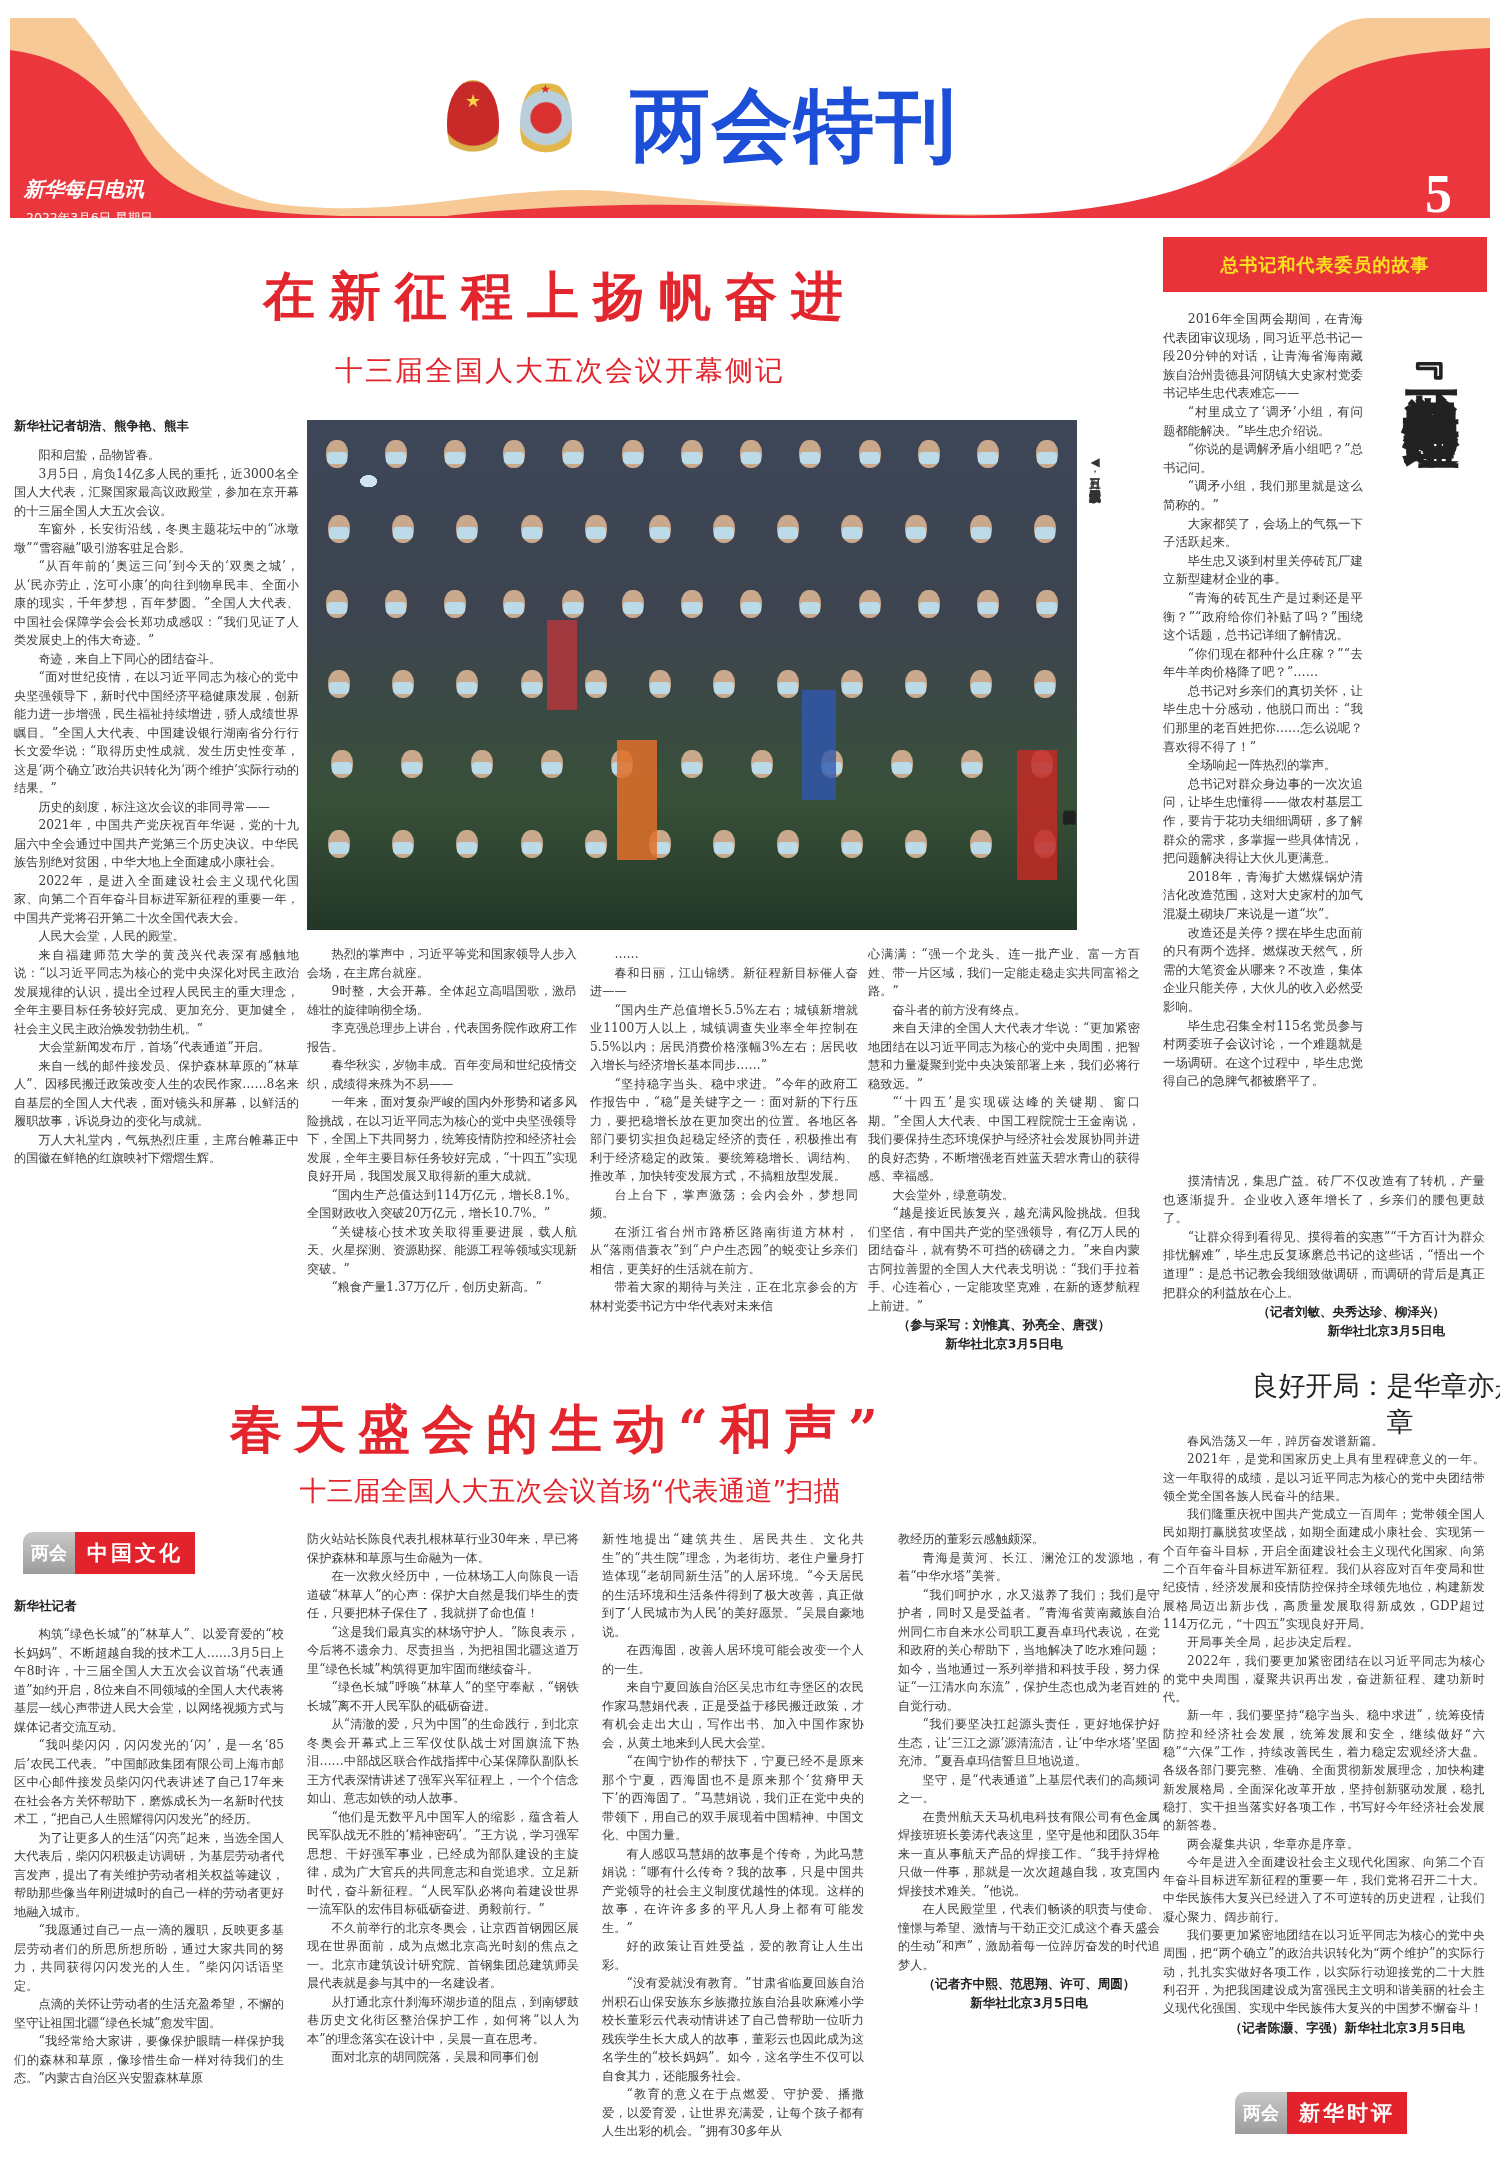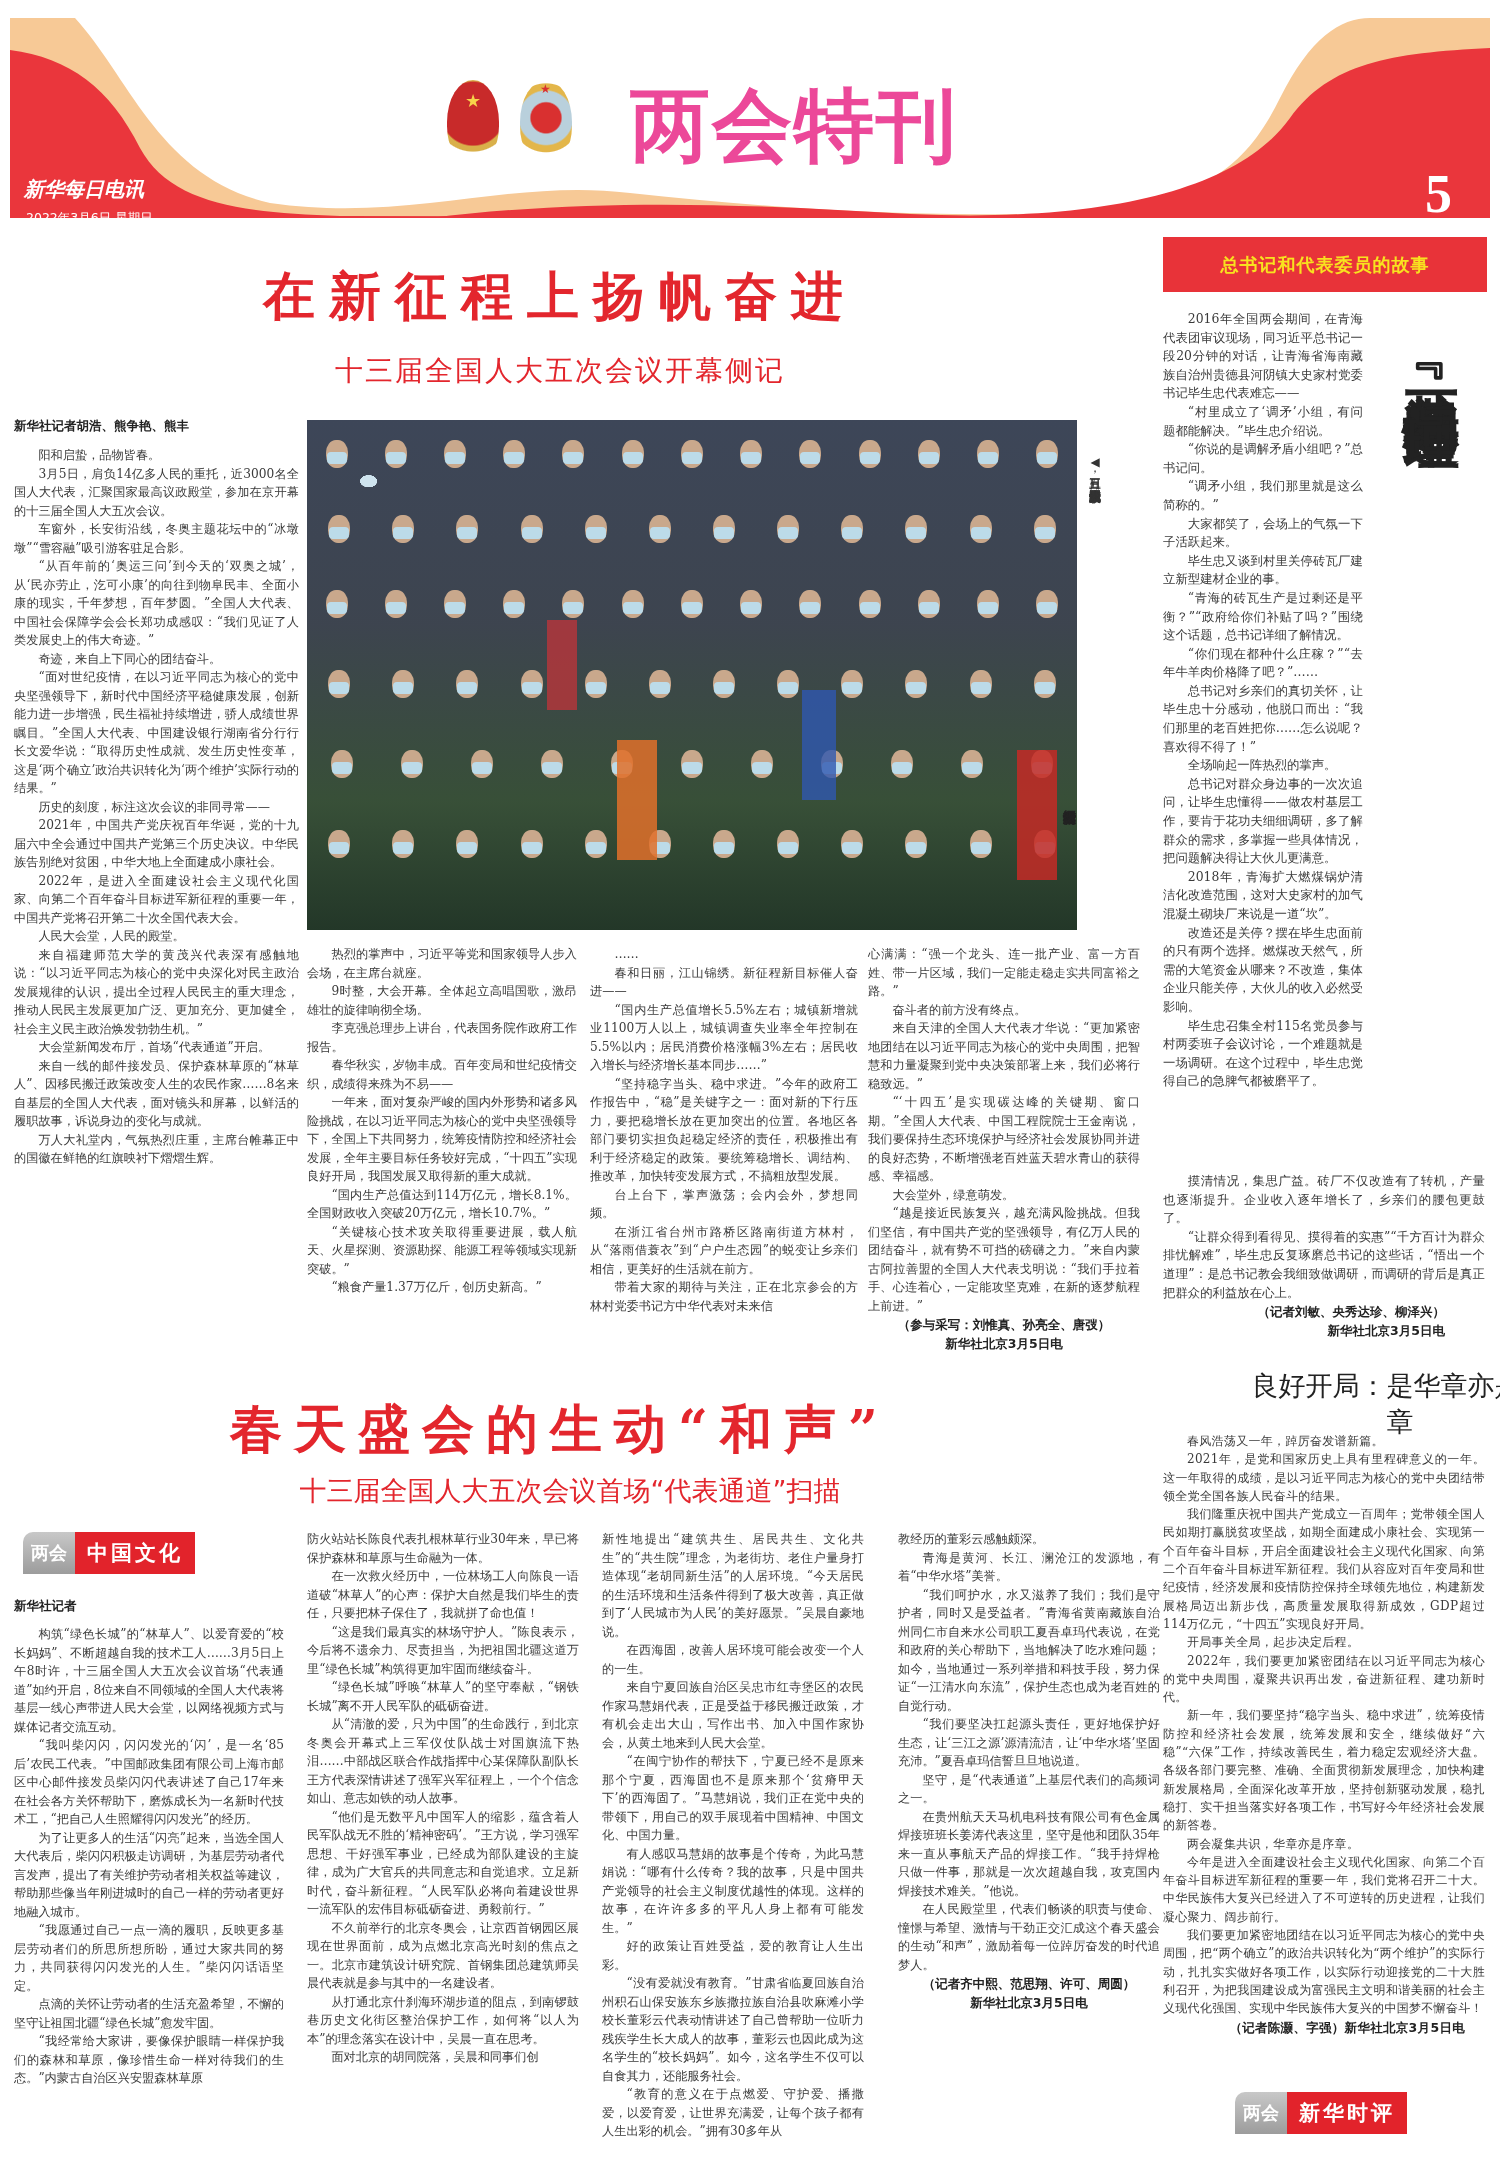--- a/index.html
+++ b/index.html
@@ -8,21 +8,21 @@
   .abs { position: absolute; }
   
   #masthead { left: 10px; top: 18px; width: 1480px; height: 200px; }
   #masthead svg { position: absolute; left: 0; top: 0; }
   .brand { left: 14px; top: 158px; color: #fff; font-family: "DejaVu Serif", serif; font-weight: bold; font-size: 20px; font-style: italic; }
   .pub-date { left: 16px; top: 192px; color: #fff; font-family: "DejaVu Sans", sans-serif; font-size: 12.5px; }
   .emblem { width: 52px; height: 84px; border-radius: 50% 50% 45% 45%; }
   .emblem-1 { left: 437px; top: 62px; background: radial-gradient(circle at 50% 40%, #c82a2a 55%, #d9b04a 58%, #d9b04a 66%, #fff 68%); }
   .emblem-2 { left: 510px; top: 62px; background: radial-gradient(circle at 50% 45%, #d93030 28%, #b9d0dc 31%, #b9d0dc 50%, #e3b64a 53%, #e3b64a 64%, #fff 66%); }
   .emblem-star { color: #f7d34a; font-size: 18px; left: 18px; top: 10px; }
-  .page-title { left: 620px; top: 62px; font-size: 80px; font-weight: bold; color: #ec4899; letter-spacing: 2px; font-family: "DejaVu Serif", serif; line-height: 90px; }
+  .page-title { left: 620px; top: 62px; font-size: 80px; font-weight: bold; color: #1d4ed8; letter-spacing: 2px; font-family: "DejaVu Serif", serif; line-height: 90px; }
   .page-num { left: 1415px; top: 145px; font-size: 54px; color: #fff; font-weight: bold; font-family: "Liberation Serif", serif; }
   .section-banner { left: 1163px; top: 237px; width: 324px; height: 55px; background: #e83339; color: #f8e21f; font-family: "DejaVu Sans", sans-serif; font-size: 18px; font-weight: bold; display: flex; align-items: center; justify-content: center; letter-spacing: 1px; }
 
   
   .h1 { font-family: "DejaVu Serif", serif; font-weight: bold; color: #e3262d; text-align: center; }
   .a1-title { left: 160px; top: 262px; width: 800px; font-size: 52px; letter-spacing: 14px; }
   .a1-sub { left: 240px; top: 352px; width: 640px; font-size: 28px; font-weight: normal; letter-spacing: 2px; font-family: "DejaVu Sans", sans-serif; }
   .a2-title { left: 180px; top: 1395px; width: 760px; font-size: 52px; letter-spacing: 12px; }
   .a2-sub { left: 220px; top: 1473px; width: 700px; font-size: 27px; font-weight: normal; font-family: "DejaVu Sans", sans-serif; }
 
@@ -83,21 +83,21 @@
   <p>阳和启蛰，品物皆春。</p>
   <p>3月5日，肩负14亿多人民的重托，近3000名全国人大代表，汇聚国家最高议政殿堂，参加在京开幕的十三届全国人大五次会议。</p>
   <p>车窗外，长安街沿线，冬奥主题花坛中的“冰墩墩”“雪容融”吸引游客驻足合影。</p>
   <p>“从百年前的‘奥运三问’到今天的‘双奥之城’，从‘民亦劳止，汔可小康’的向往到物阜民丰、全面小康的现实，千年梦想，百年梦圆。”全国人大代表、中国社会保障学会会长郑功成感叹：“我们见证了人类发展史上的伟大奇迹。”</p>
   <p>奇迹，来自上下同心的团结奋斗。</p>
   <p>“面对世纪疫情，在以习近平同志为核心的党中央坚强领导下，新时代中国经济平稳健康发展，创新能力进一步增强，民生福祉持续增进，骄人成绩世界瞩目。”全国人大代表、中国建设银行湖南省分行行长文爱华说：“取得历史性成就、发生历史性变革，这是‘两个确立’政治共识转化为‘两个维护’实际行动的结果。”</p>
   <p>历史的刻度，标注这次会议的非同寻常——</p>
   <p>2021年，中国共产党庆祝百年华诞，党的十九届六中全会通过中国共产党第三个历史决议。中华民族告别绝对贫困，中华大地上全面建成小康社会。</p>
   <p>2022年，是进入全面建设社会主义现代化国家、向第二个百年奋斗目标进军新征程的重要一年，中国共产党将召开第二十次全国代表大会。</p>
   <p>人民大会堂，人民的殿堂。</p>
-  <p>来自福建师范大学的黄茂兴代表深有感触地说：“以习近平同志为核心的党中央深化对民主政治发展规律的认识，提出全过程人民民主的重大理念，推动人民民主发展更加广泛、更加充分、更加健全，社会主义民主政治焕发勃勃生机。”</p>
+  <p>来自福建师范大学的黄茂兴代表深有感触地说：“以习近平同志为核心的党中央深化对民主政治发展规律的认识，提出全过程人民民主的重大理念，全年主要目标任务较好完成、更加充分、更加健全，社会主义民主政治焕发勃勃生机。”</p>
   <p>大会堂新闻发布厅，首场“代表通道”开启。</p>
   <p>来自一线的邮件接发员、保护森林草原的“林草人”、因移民搬迁政策改变人生的农民作家……8名来自基层的全国人大代表，面对镜头和屏幕，以鲜活的履职故事，诉说身边的变化与成就。</p>
   <p>万人大礼堂内，气氛热烈庄重，主席台帷幕正中的国徽在鲜艳的红旗映衬下熠熠生辉。</p>
 </div>
 
 <div class="abs photo">
   <div class="row" style="top:20px">
     <div class="face"></div>
       <div class="face"></div>
       <div class="face"></div>

